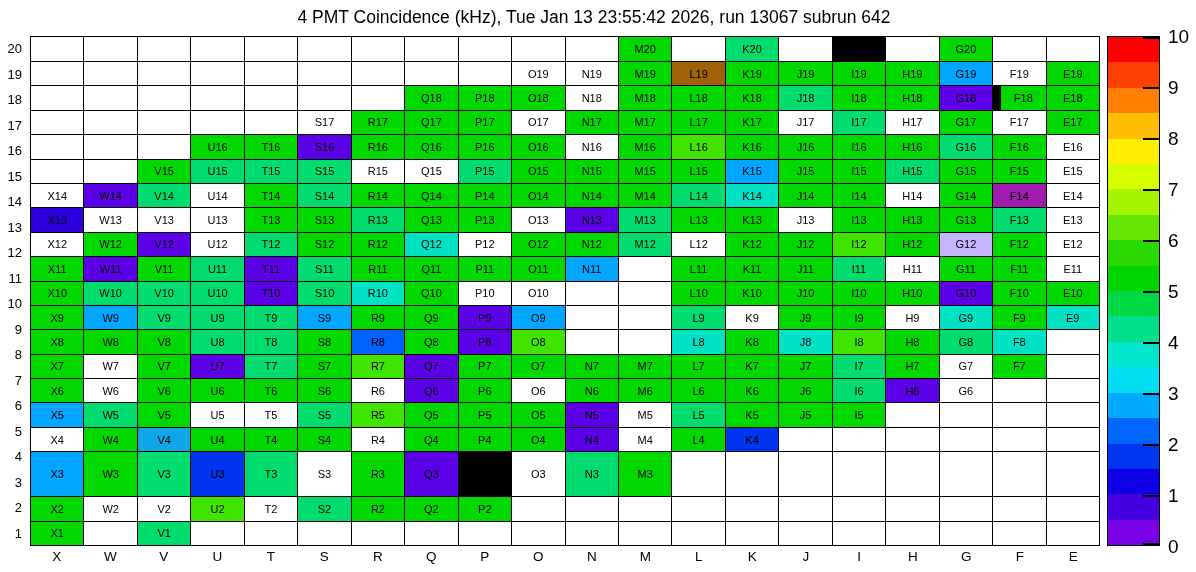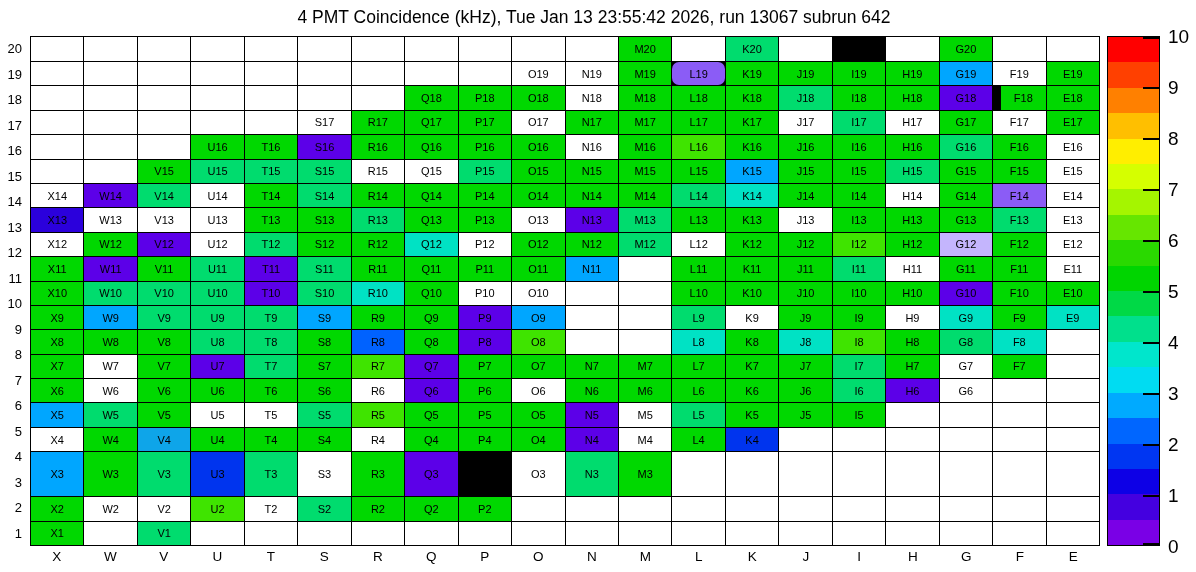--- a/index.html
+++ b/index.html
@@ -81,21 +81,21 @@
     <div class="cell"></div>
     <div class="cell"></div>
     <div class="cell"></div>
     <div class="cell"></div>
     <div class="cell"></div>
     <div class="cell"></div>
     <div class="cell"></div>
     <div class="cell" style="background: rgb(255, 255, 255);">O19</div>
     <div class="cell" style="background: rgb(255, 255, 255);">N19</div>
     <div class="cell" style="background: rgb(0, 216, 0);">M19</div>
-    <div class="cell" style="background: #8b5cf6; border-radius: 7px;">L19</div>
+    <div class="cell" style="background: #a16207;">L19</div>
     <div class="cell" style="background: rgb(0, 216, 0);">K19</div>
     <div class="cell" style="background: rgb(0, 216, 0);">J19</div>
     <div class="cell" style="background: rgb(0, 216, 0);">I19</div>
     <div class="cell" style="background: rgb(0, 216, 0);">H19</div>
     <div class="cell" style="background: rgb(0, 166, 255);">G19</div>
     <div class="cell" style="background: rgb(255, 255, 255);">F19</div>
     <div class="cell" style="background: rgb(0, 216, 0);">E19</div>
     <div class="cell"></div>
     <div class="cell"></div>
     <div class="cell"></div>
@@ -187,21 +187,21 @@
     <div class="cell" style="background: rgb(0, 216, 0);">P14</div>
     <div class="cell" style="background: rgb(0, 216, 0);">O14</div>
     <div class="cell" style="background: rgb(0, 216, 0);">N14</div>
     <div class="cell" style="background: rgb(0, 216, 0);">M14</div>
     <div class="cell" style="background: rgb(0, 220, 110);">L14</div>
     <div class="cell" style="background: rgb(0, 226, 196);">K14</div>
     <div class="cell" style="background: rgb(0, 216, 0);">J14</div>
     <div class="cell" style="background: rgb(0, 216, 0);">I14</div>
     <div class="cell" style="background: rgb(255, 255, 255);">H14</div>
     <div class="cell" style="background: rgb(0, 216, 0);">G14</div>
-    <div class="cell" style="background: #8b5cf6;">F14</div>
+    <div class="cell" style="background: #a21caf;">F14</div>
     <div class="cell" style="background: rgb(255, 255, 255);">E14</div>
     <div class="cell" style="background: rgb(43, 0, 220);">X13</div>
     <div class="cell" style="background: rgb(255, 255, 255);">W13</div>
     <div class="cell" style="background: rgb(255, 255, 255);">V13</div>
     <div class="cell" style="background: rgb(255, 255, 255);">U13</div>
     <div class="cell" style="background: rgb(0, 216, 0);">T13</div>
     <div class="cell" style="background: rgb(0, 216, 0);">S13</div>
     <div class="cell" style="background: rgb(0, 220, 110);">R13</div>
     <div class="cell" style="background: rgb(0, 216, 0);">Q13</div>
     <div class="cell" style="background: rgb(0, 216, 0);">P13</div>

